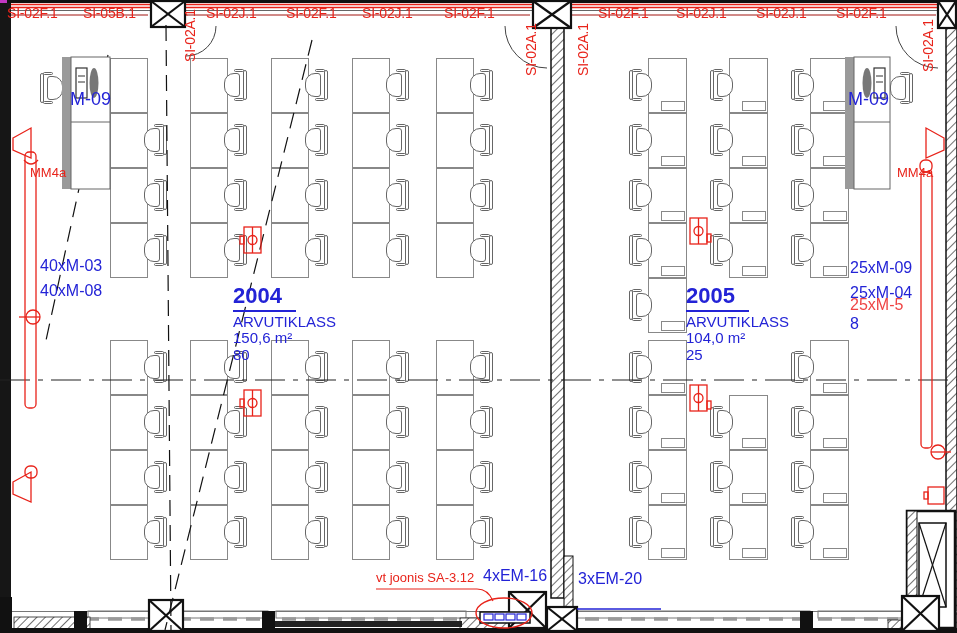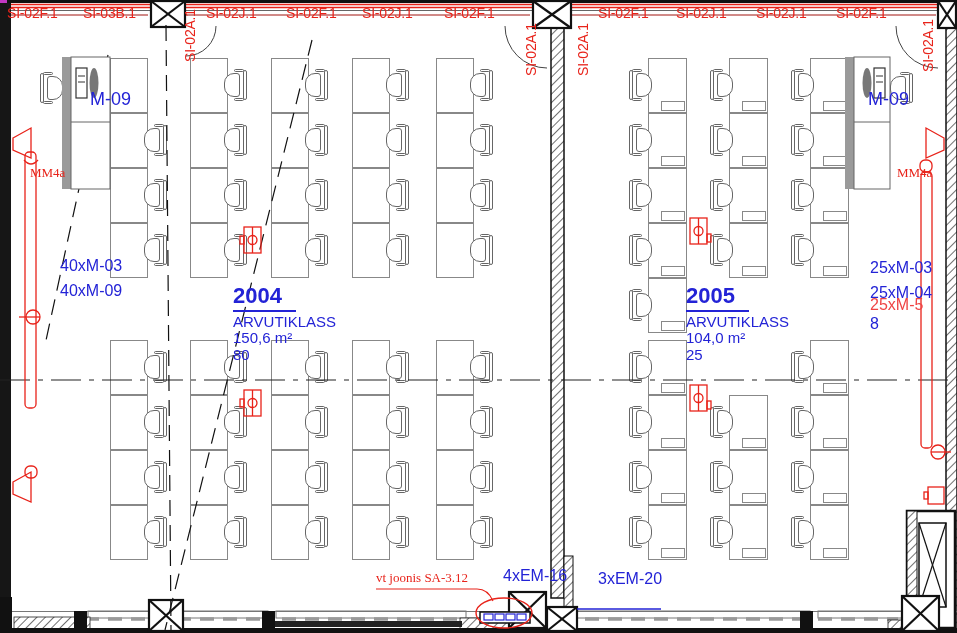--- a/index.html
+++ b/index.html
@@ -19,22 +19,22 @@
   .face-right .seat{right:1px;border-radius:3px 10px 10px 3px;}
   .chair .back{top:1px;width:4px;height:30px;border-radius:2px;}
   .face-left  .back{right:0;}
   .face-right .back{left:0;}
   .chair .arm1,.chair .arm2{width:10px;height:3px;border-radius:2px;}
   .face-left  .arm1{top:0;right:3px;}  .face-left  .arm2{bottom:0;right:3px;}
   .face-right .arm1{top:0;left:3px;}   .face-right .arm2{bottom:0;left:3px;}
 
   .top-label{position:absolute;font-size:14px;line-height:1;white-space:nowrap;letter-spacing:-0.2px;}
   .top-label.vert{transform:rotate(-90deg);transform-origin:0 0;}
-  .blue-label{position:absolute;line-height:1.02;white-space:nowrap;padding-left:20px;}
-  .red-label{position:absolute;line-height:1.02;white-space:nowrap;font-family:Liberation Serif, serif;}
+  .blue-label{position:absolute;line-height:1.02;white-space:nowrap;}
+  .red-label{position:absolute;line-height:1.02;white-space:nowrap;}
 
   .room-label{position:absolute;line-height:1.12;}
   .room-number{font-size:22px;font-weight:bold;display:inline-block;border-bottom:2px solid;
                padding:0 14px 1px 0;margin-bottom:2px;}
   .room-name,.room-area,.room-count{font-size:15px;}
 </style>
 </head>
 <body>
 
 <div id="plan">
@@ -710,42 +710,42 @@
       <ellipse cx="504" cy="613" rx="28" ry="15" fill="none" stroke="#e8231a" stroke-width="1.4"></ellipse>
       <line x1="577" y1="609" x2="661" y2="609" stroke="#2323d6" stroke-width="1.5"></line>
     </g>
   </svg>
 
   <div id="label-layer">
 
     <div>
 
     <span class="top-label" style="left: 7px; top: 6px; color: rgb(232, 35, 26);">SI-02F.1</span>
-        <span class="top-label" style="left: 83px; top: 6px; color: rgb(232, 35, 26);">SI-03B.1</span>
+        <span class="top-label" style="left: 83px; top: 6px; color: rgb(232, 35, 26);">SI-05B.1</span>
         <span class="top-label vert" style="left: 183px; top: 62px; color: rgb(232, 35, 26);">SI-02A.1</span>
         <span class="top-label" style="left: 206px; top: 6px; color: rgb(232, 35, 26);">SI-02J.1</span>
         <span class="top-label" style="left: 286px; top: 6px; color: rgb(232, 35, 26);">SI-02F.1</span>
         <span class="top-label" style="left: 362px; top: 6px; color: rgb(232, 35, 26);">SI-02J.1</span>
         <span class="top-label" style="left: 444px; top: 6px; color: rgb(232, 35, 26);">SI-02F.1</span>
         <span class="top-label vert" style="left: 524px; top: 76px; color: rgb(232, 35, 26);">SI-02A.1</span>
         <span class="top-label vert" style="left: 576px; top: 76px; color: rgb(232, 35, 26);">SI-02A.1</span>
         <span class="top-label" style="left: 598px; top: 6px; color: rgb(232, 35, 26);">SI-02F.1</span>
         <span class="top-label" style="left: 676px; top: 6px; color: rgb(232, 35, 26);">SI-02J.1</span>
         <span class="top-label" style="left: 756px; top: 6px; color: rgb(232, 35, 26);">SI-02J.1</span>
         <span class="top-label" style="left: 836px; top: 6px; color: rgb(232, 35, 26);">SI-02F.1</span>
         <span class="top-label vert" style="left: 921px; top: 72px; color: rgb(232, 35, 26);">SI-02A.1</span>
       </div>
 
     <div>
 
     <span class="blue-label" style="left: 70px; top: 90px; font-size: 18px; color: rgb(35, 35, 214);">M-09</span>
         <span class="blue-label" style="left: 848px; top: 90px; font-size: 18px; color: rgb(35, 35, 214);">M-09</span>
         <span class="blue-label" style="left: 40px; top: 258px; font-size: 16px; color: rgb(35, 35, 214);">40xM-03</span>
-        <span class="blue-label" style="left: 40px; top: 283px; font-size: 16px; color: rgb(35, 35, 214);">40xM-09</span>
-        <span class="blue-label" style="left: 850px; top: 260px; font-size: 16px; color: rgb(35, 35, 214);">25xM-03</span>
+        <span class="blue-label" style="left: 40px; top: 283px; font-size: 16px; color: rgb(35, 35, 214);">40xM-08</span>
+        <span class="blue-label" style="left: 850px; top: 260px; font-size: 16px; color: rgb(35, 35, 214);">25xM-09</span>
         <span class="blue-label" style="left: 850px; top: 285px; font-size: 16px; color: rgb(35, 35, 214);">25xM-04</span>
         <span class="blue-label" style="left: 850px; top: 297px; font-size: 16px; color: #ef4444;">25xM-5</span>
         <span class="blue-label" style="left: 850px; top: 316px; font-size: 16px; color: rgb(35, 35, 214);">8</span>
         <span class="blue-label" style="left: 483px; top: 568px; font-size: 16px; color: rgb(35, 35, 214);">4xEM-16</span>
         <span class="blue-label" style="left: 578px; top: 571px; font-size: 16px; color: rgb(35, 35, 214);">3xEM-20</span>
       </div>
 
     <div>
 
     <span class="red-label" style="left: 30px; top: 166px; font-size: 13px; color: rgb(232, 35, 26);">MM4a</span>

